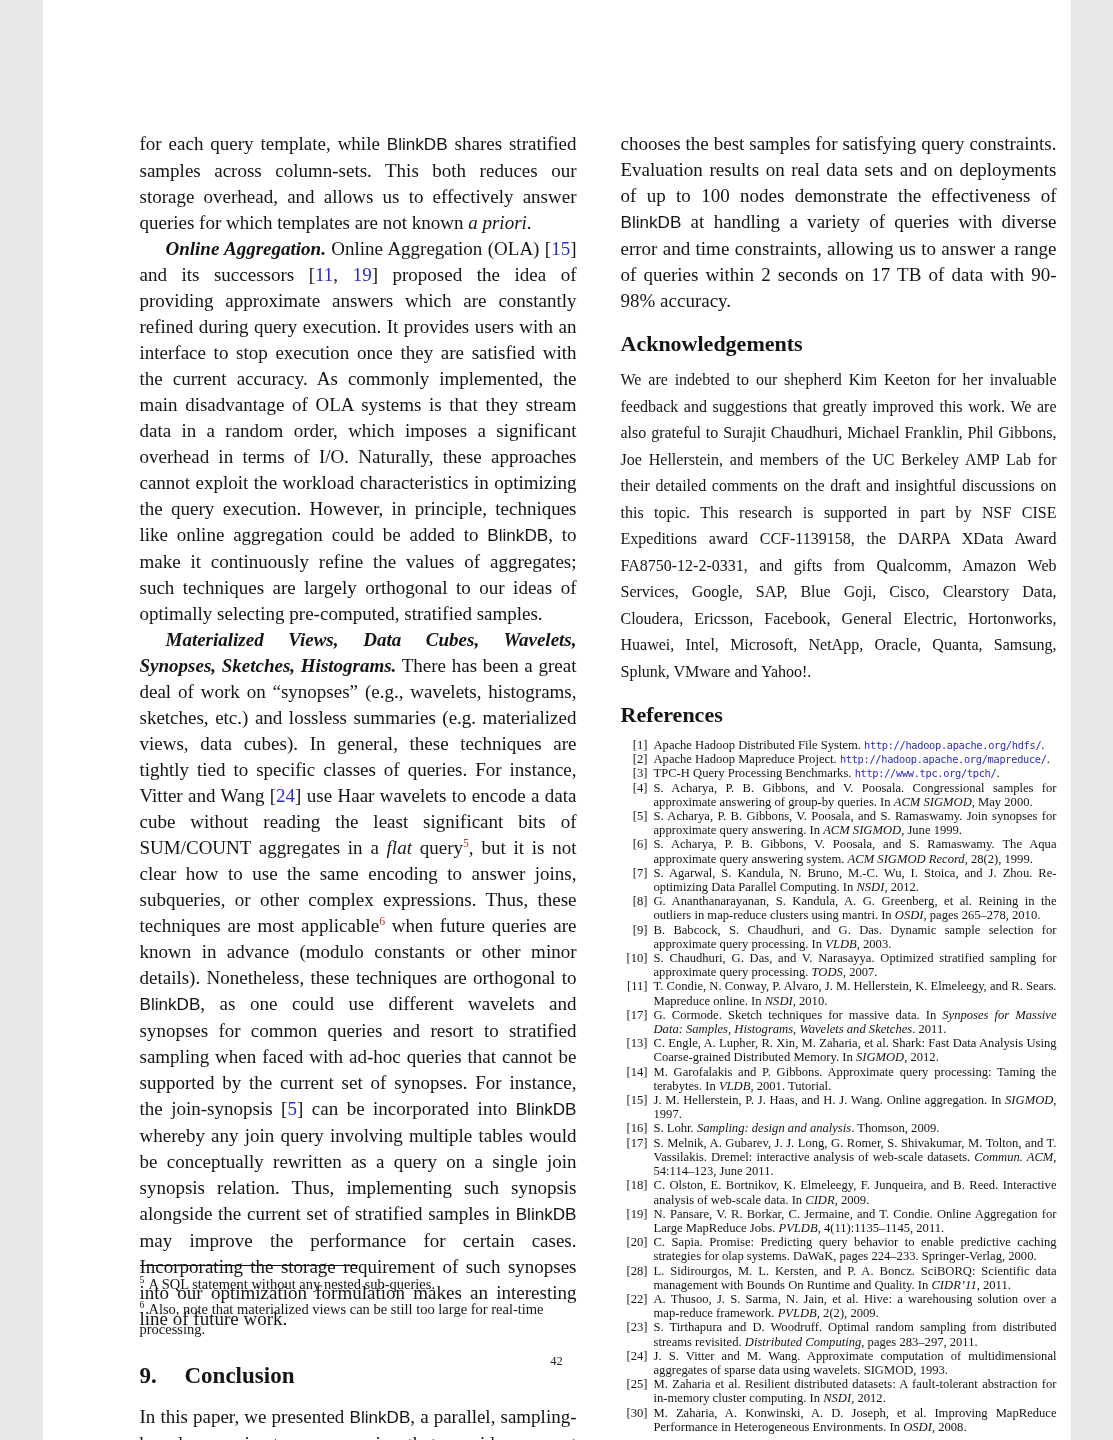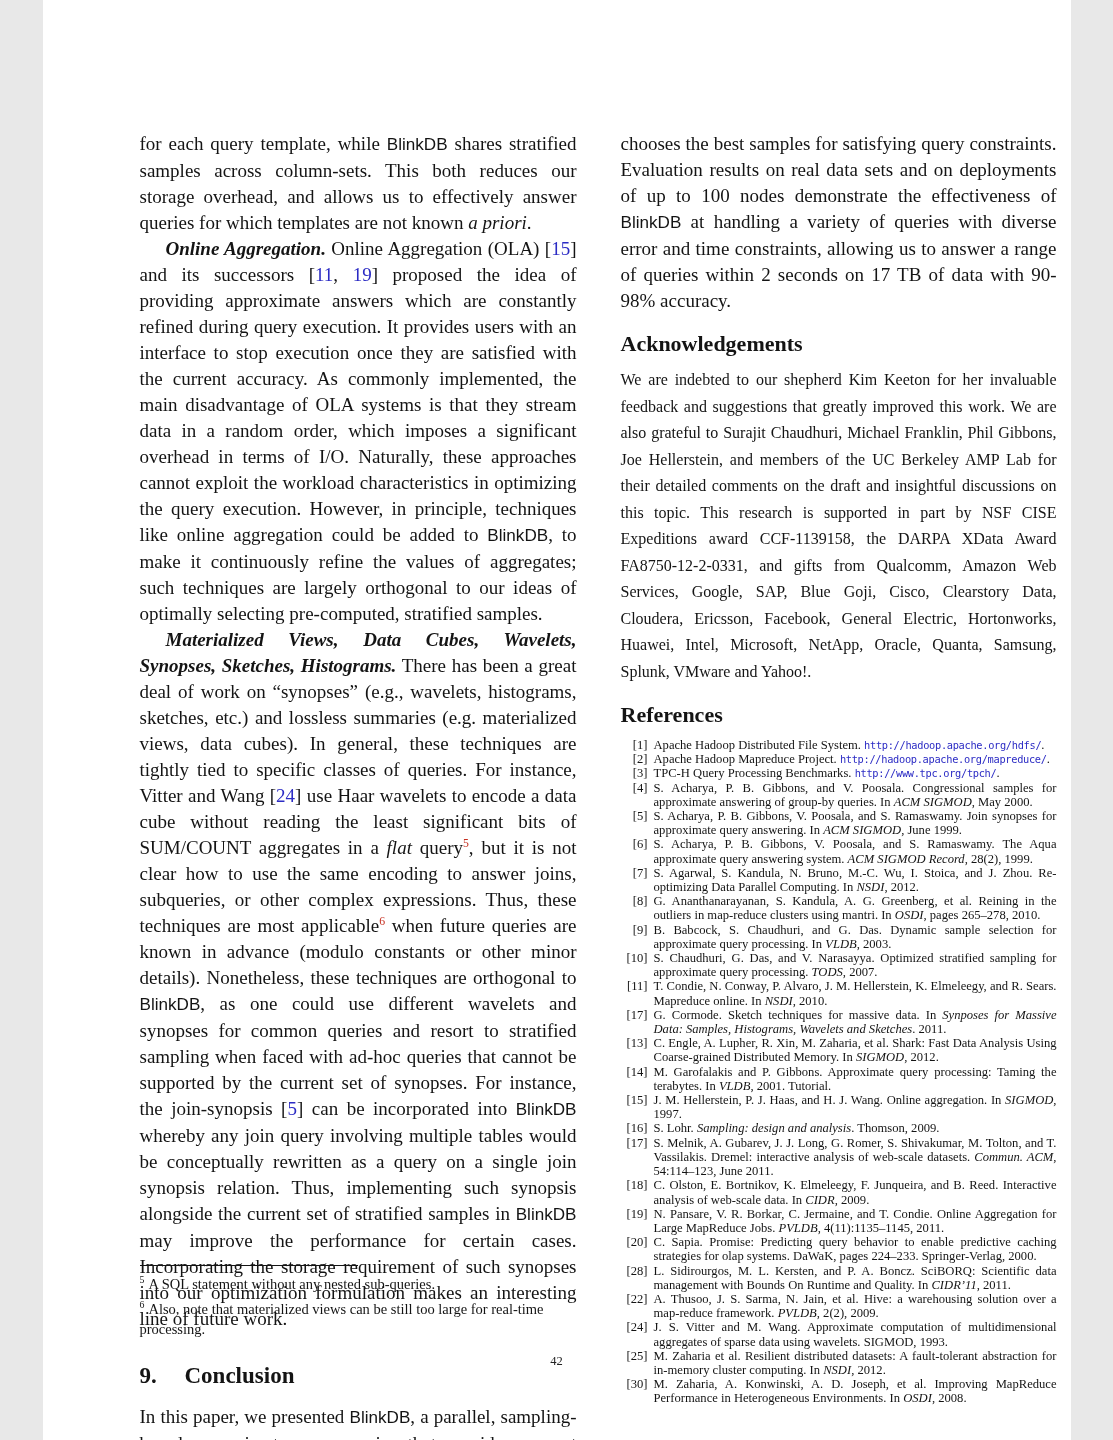--- a/index.html
+++ b/index.html
@@ -156,20 +156,23 @@
         <div class="ref">
           <span class="ref-label">[20]</span><span>C. Sapia.  Promise: Predicting query behavior to enable predictive caching strategies for olap systems. DaWaK, pages 224–233. Springer-Verlag, 2000.</span>
         </div>
         <div class="ref">
           <span class="ref-label">[28]</span><span>L. Sidirourgos, M. L. Kersten, and P. A. Boncz.  SciBORQ: Scientific data management with Bounds On Runtime and Quality. In <span class="run-i">CIDR’11</span>, 2011.</span>
         </div>
         <div class="ref">
           <span class="ref-label">[22]</span><span>A. Thusoo, J. S. Sarma, N. Jain, et al.  Hive: a warehousing solution over a map-reduce framework. <span class="run-i">PVLDB</span>, 2(2), 2009.</span>
         </div>
         <div class="ref">
+          <span class="ref-label">[23]</span><span>S. Tirthapura and D. Woodruff.  Optimal random sampling from distributed streams revisited. <span class="run-i">Distributed Computing</span>, pages 283–297, 2011.</span>
+        </div>
+        <div class="ref">
           <span class="ref-label">[24]</span><span>J. S. Vitter and M. Wang.  Approximate computation of multidimensional aggregates of sparse data using wavelets. SIGMOD, 1993.</span>
         </div>
         <div class="ref">
           <span class="ref-label">[25]</span><span>M. Zaharia et al. Resilient distributed datasets: A fault-tolerant abstraction for in-memory cluster computing. In <span class="run-i">NSDI</span>, 2012.</span>
         </div>
         <div class="ref">
           <span class="ref-label">[30]</span><span>M. Zaharia, A. Konwinski, A. D. Joseph, et al.  Improving MapReduce Performance in Heterogeneous Environments. In <span class="run-i">OSDI</span>, 2008.</span>
         </div>
       </div>
   </div>

